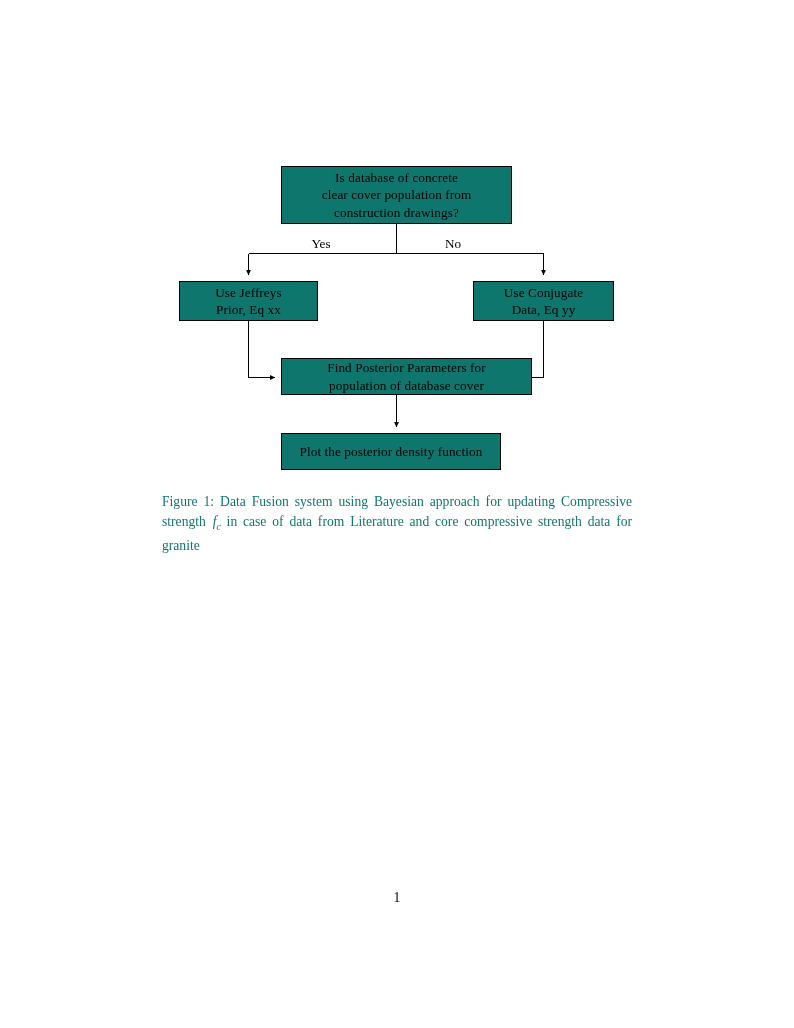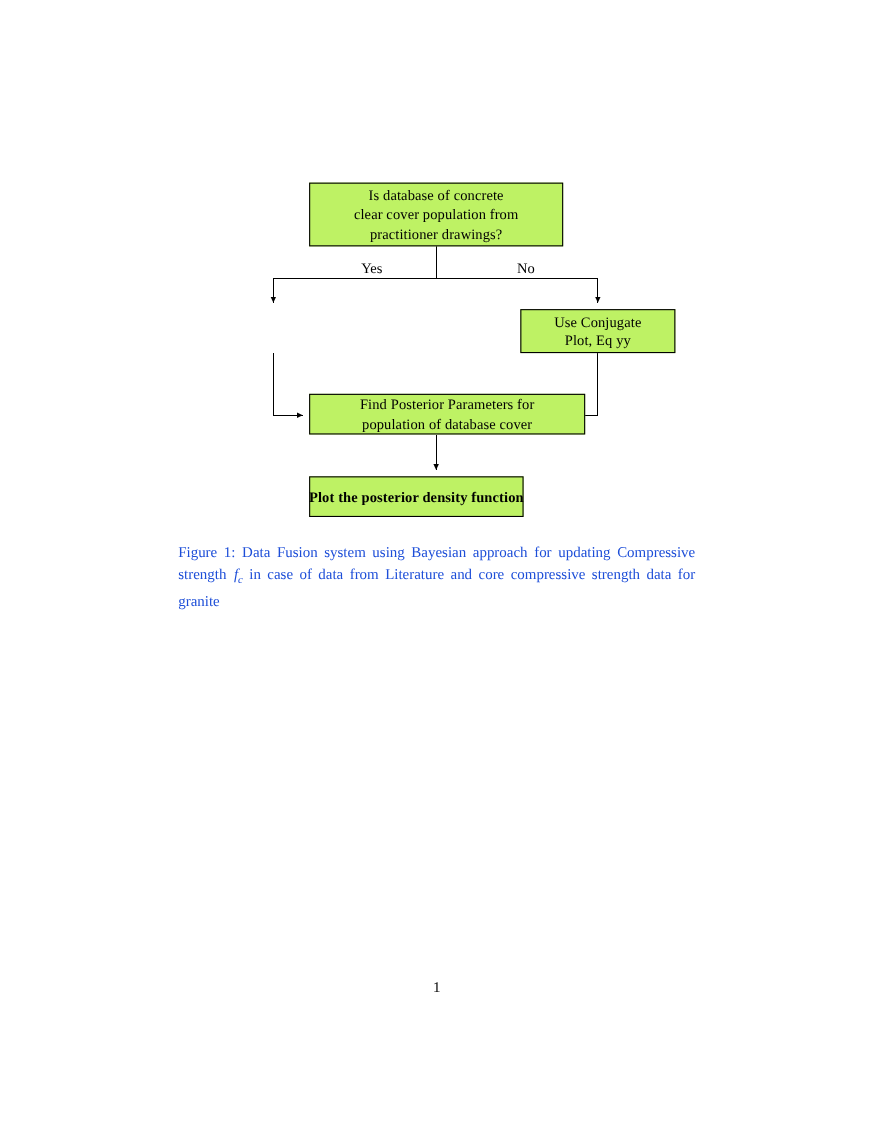--- a/index.html
+++ b/index.html
@@ -25,67 +25,67 @@
     position: absolute;
     left: 0;
     top: 0;
     width: 794px;
     height: 490px;
   }
   .node {
     position: absolute;
     box-sizing: border-box;
     border: 1px solid #000000;
-    background: #bef264;
+    background: #0f766e;
     display: flex;
     flex-direction: column;
     align-items: center;
     justify-content: center;
     font-size: 13.2px;
     line-height: 17.5px;
     text-align: center;
     letter-spacing: 0.1px;
     white-space: nowrap;
   }
   .node .ln { display: block; }
 
   #node-question { left: 281px; top: 166px; width: 231px; height: 58px; }
   #node-jeffreys  { left: 179px; top: 281px; width: 139px; height: 40px; }
   #node-conjugate { left: 473px; top: 281px; width: 141px; height: 40px; }
   #node-posterior { left: 281px; top: 358px; width: 251px; height: 37px; }
-  #node-plot      { left: 281px; top: 433px; width: 195px; height: 37px; font-weight: bold; }
+  #node-plot      { left: 281px; top: 433px; width: 220px; height: 37px; }
 
   .edge-label {
     position: absolute;
     font-size: 13.2px;
     line-height: 15px;
     text-align: center;
     white-space: nowrap;
   }
-  #label-yes { left: 298px; top: 236px; width: 80px; }
-  #label-no  { left: 438px; top: 236px; width: 80px; }
+  #label-yes { left: 281px; top: 236px; width: 80px; }
+  #label-no  { left: 413px; top: 236px; width: 80px; }
 
   .lines {
     position: absolute;
     left: 0; top: 0;
     width: 794px; height: 490px;
     pointer-events: none;
   }
 
   
   .caption {
     position: absolute;
     left: 162px;
     top: 492px;
     width: 470px;
     font-size: 13.6px;
     line-height: 19.6px;
     text-align: justify;
     text-justify: inter-word;
-    color: #1d4ed8;
+    color: #0f766e;
   }
   .caption .mathvar {
     font-style: italic;
     font-family: "Liberation Serif", "DejaVu Serif", serif;
     padding-left: 1px;
   }
   .caption .mathvar sub {
     font-style: italic;
     font-size: 0.72em;
   }
@@ -127,30 +127,34 @@
         <path d="M543.5,321 L543.5,377.5"></path>
         <path d="M543.5,377.5 L517,377.5" marker-end="url(#arrowhead)"></path>
 
         <path d="M396.5,395 L396.5,427" marker-end="url(#arrowhead)"></path>
       </g>
     </svg>
 
     <div class="node" id="node-question">
       <span class="ln">Is database of concrete</span>
       <span class="ln">clear cover population from</span>
-      <span class="ln">practitioner drawings?</span>
+      <span class="ln">construction drawings?</span>
     </div>
 
     <div class="edge-label" id="label-yes">Yes</div>
     <div class="edge-label" id="label-no">No</div>
 
+    <div class="node" id="node-jeffreys">
+      <span class="ln">Use Jeffreys</span>
+      <span class="ln">Prior, Eq xx</span>
+    </div>
 
     <div class="node" id="node-conjugate">
       <span class="ln">Use Conjugate</span>
-      <span class="ln">Plot, Eq yy</span>
+      <span class="ln">Data, Eq yy</span>
     </div>
 
     <div class="node" id="node-posterior">
       <span class="ln">Find Posterior Parameters for</span>
       <span class="ln">population of database cover</span>
     </div>
 
     <div class="node" id="node-plot">
       <span class="ln">Plot the posterior density function</span>
     </div>

